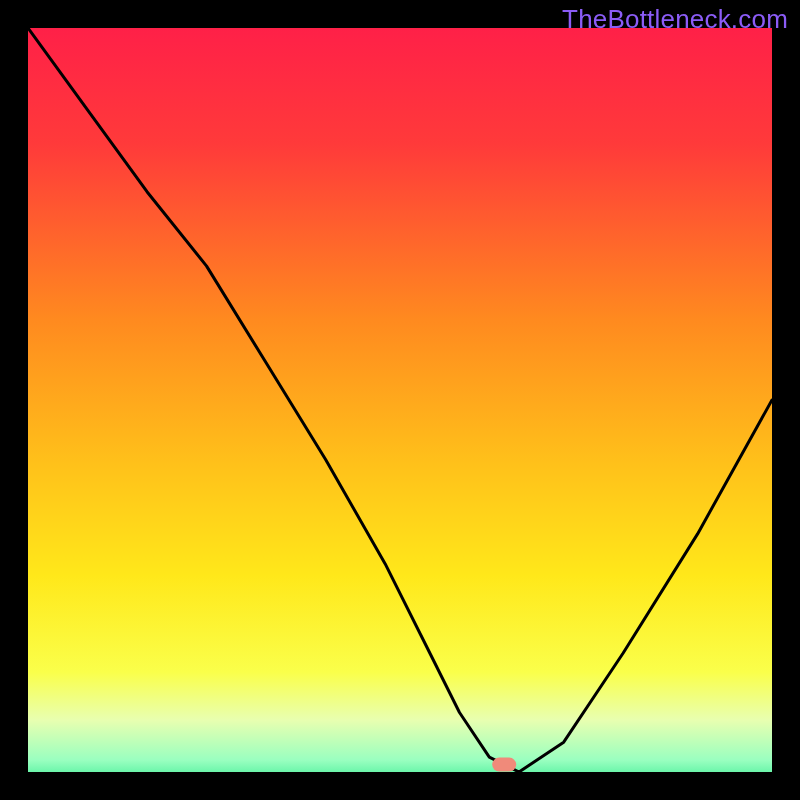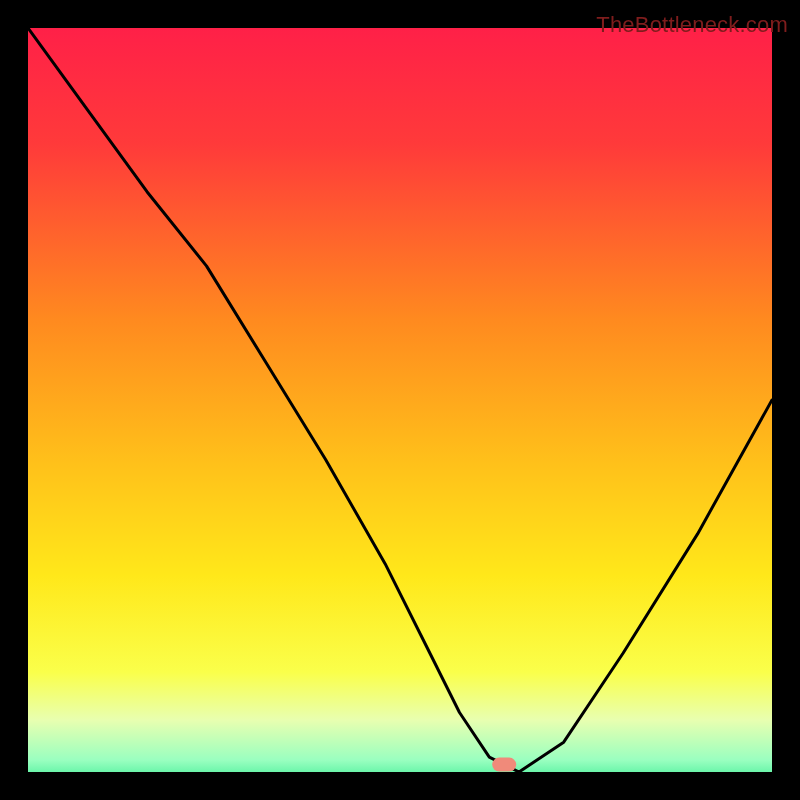--- a/index.html
+++ b/index.html
@@ -10,25 +10,25 @@
     height: 800px;
     overflow: hidden;
   }
   .frame {
     position: relative;
     width: 800px;
     height: 800px;
   }
   .watermark {
     position: absolute;
-    top: 12px;
+    top: 4px;
     right: 12px;
     font-family: Arial, Helvetica, sans-serif;
-    font-size: 22px;
-    color: #7f1d1d;
+    font-size: 26px;
+    color: #8b5cf6;
     letter-spacing: 0.2px;
     z-index: 10;
   }
   svg {
     position: absolute;
     top: 0;
     left: 0;
   }
 </style>
 </head>

